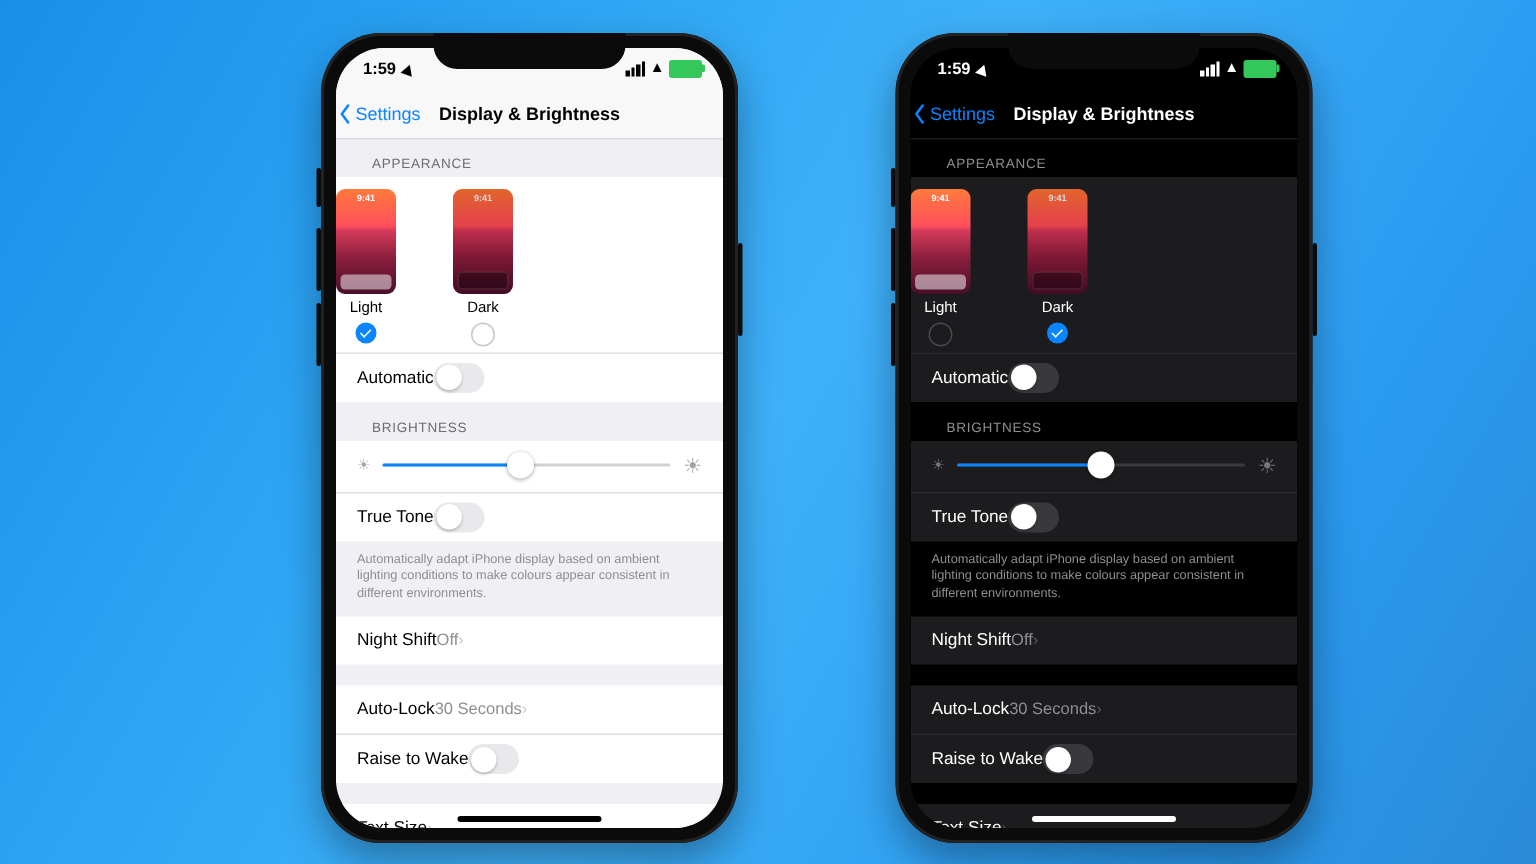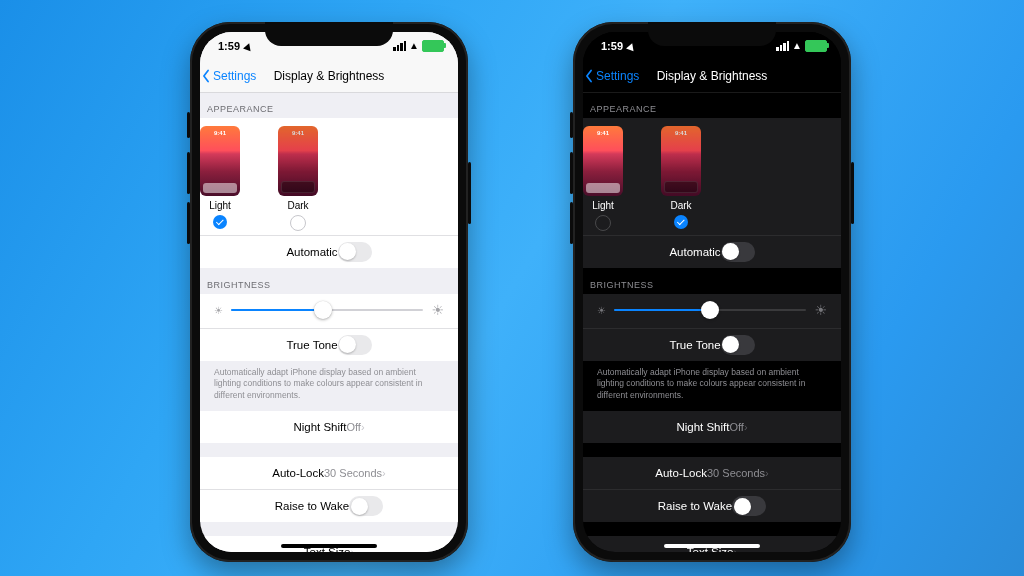--- a/index.html
+++ b/index.html
@@ -1,19 +1,19 @@
 <!DOCTYPE html>
 <html><head>
 <meta charset="utf-8">
 <style>
   html,body{margin:0;padding:0;width:1024px;height:576px;overflow:hidden;
     font-family:-apple-system,"Helvetica Neue",Arial,sans-serif;
     background:linear-gradient(120deg,#1a8fe8 0%,#2fa6f5 30%,#3fb1fa 50%,#2a9af0 80%,#2a8bd8 100%);
   }
-  .stage{position:relative;width:932px;height:576px;}
+  .stage{position:relative;width:932px;height:576px;margin-left:24px;}
   .phone{position:absolute;top:22px;width:278px;height:540px;border-radius:40px;
     background:#0b0b0b;box-shadow:0 12px 28px rgba(0,0,0,.35), inset 0 0 0 2px #222;}
   .phone.light{left:190px}
   .phone.dark{left:573px}
   .screen{position:absolute;left:10px;right:10px;top:10px;bottom:10px;border-radius:32px;overflow:hidden;}
   .light .screen{background:#efeff4;}
   .dark  .screen{background:#000;}
   .notch{position:absolute;top:0;left:50%;transform:translateX(-50%);width:128px;height:24px;
     background:#0b0b0b;border-radius:0 0 16px 16px;z-index:50;}
   .btn-side{position:absolute;background:#0b0b0b;border-radius:2px;width:3px;}
@@ -36,25 +36,25 @@
   .sigbars i:nth-child(3){height:8px}.sigbars i:nth-child(4){height:10px}
   .wifi{font-size:10px;position:relative;top:-1px}
   .batt{width:20px;height:10px;border:1px solid #34c759;border-radius:2px;position:relative;background:#34c759}
   .batt::after{content:"";position:absolute;right:-3px;top:2px;width:2px;height:5px;background:#34c759;border-radius:0 1px 1px 0}
 
   .nav{display:flex;align-items:center;height:32px;padding:0 0;position:relative}
   .light .nav{background:#f8f8f8;border-bottom:1px solid #d9d9dc}
   .dark  .nav{background:#000;border-bottom:1px solid #1a1a1a}
   .back{display:flex;align-items:center;color:#0a84ff;font-size:12px;font-weight:400;gap:1px}
   .back svg{width:12px;height:14px}
-  .navtitle{position:absolute;left:0;right:0;text-align:center;font-size:12px;font-weight:400}
+  .navtitle{position:absolute;left:0;right:0;text-align:center;font-size:12px;font-weight:700}
   .light .navtitle{color:#000}.dark .navtitle{color:#fff}
 
   .content{position:absolute;left:0;right:0;top:60px;bottom:0;overflow:hidden}
-  .sectionhdr{font-size:9px;letter-spacing:.5px;font-weight:400;padding:12px 7px 4px}
+  .sectionhdr{font-size:9px;letter-spacing:.5px;font-weight:400;padding:12px 24px 4px}
   .light .sectionhdr{color:#6d6d72}.dark .sectionhdr{color:#8e8e93}
 
   .panel-app{padding:8px 0 4px}
   .light .panel-app{background:#fff}.dark .panel-app{background:#1c1c1e}
   .thumbs{display:flex;gap:38px}
   .thumb{display:flex;flex-direction:column;align-items:center;gap:4px}
   .thumbimg{width:40px;height:70px;border-radius:6px;position:relative;overflow:hidden;
     background:linear-gradient(180deg,#ff7a3c 0%,#ff4f5b 35%,#d43a5a 40%,#8b1f3d 65%,#4a0e2a 100%);}
   .thumbimg.dk{filter:brightness(.85) saturate(1.1)}
   .thumbtime{position:absolute;top:4px;left:0;right:0;text-align:center;color:#fff;font-size:6px;font-weight:600}
@@ -62,21 +62,21 @@
   .thumbimg.lt .dock{background:rgba(255,255,255,.5)}
   .thumbimg.dk .dock{background:rgba(0,0,0,.35);border:1px solid rgba(255,255,255,.12)}
   .thumblbl{font-size:10px}
   .light .thumblbl{color:#000}.dark .thumblbl{color:#fff}
   .radio{width:14px;height:14px;border-radius:50%;display:flex;align-items:center;justify-content:center}
   .radio.on{background:#0a84ff}
   .radio.on::after{content:"";width:6px;height:3px;border-left:1.6px solid #fff;border-bottom:1.6px solid #fff;transform:rotate(-45deg) translate(0,-1px)}
   .light .radio.off{border:1.4px solid #c7c7cc}
   .dark  .radio.off{border:1.4px solid #48484a}
 
-  .row{display:flex;align-items:center;justify-content:center;padding:0 4px;height:32px;font-size:11.5px;position:relative}
+  .row{display:flex;align-items:center;justify-content:flex-start;padding:0 14px;height:32px;font-size:11.5px;position:relative}
   .light .row{background:#fff;color:#000}
   .dark  .row{background:#1c1c1e;color:#fff}
   .light .sep{border-top:1px solid #e0e0e3}
   .dark  .sep{border-top:1px solid #2c2c2e}
   .valtxt{color:#8e8e93;font-size:11px;display:flex;align-items:center;gap:0}
   .chev{color:#c7c7cc}
   .dark .chev{color:#5a5a5e}
 
   .toggle{width:34px;height:20px;border-radius:10px;position:relative}
   .toggle .knob{position:absolute;width:17px;height:17px;border-radius:50%;top:1.2px;background:#fff;

